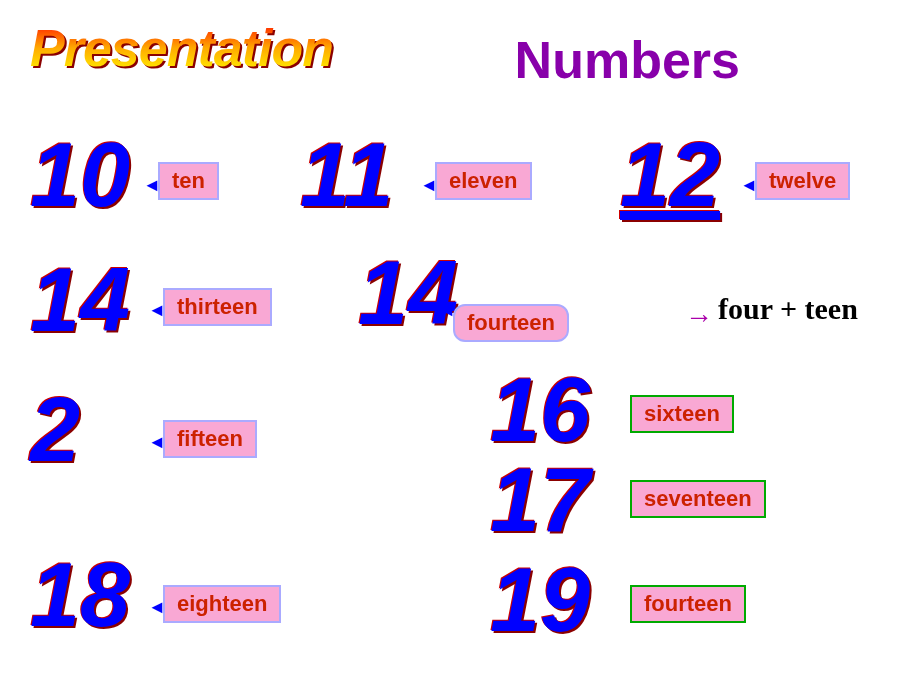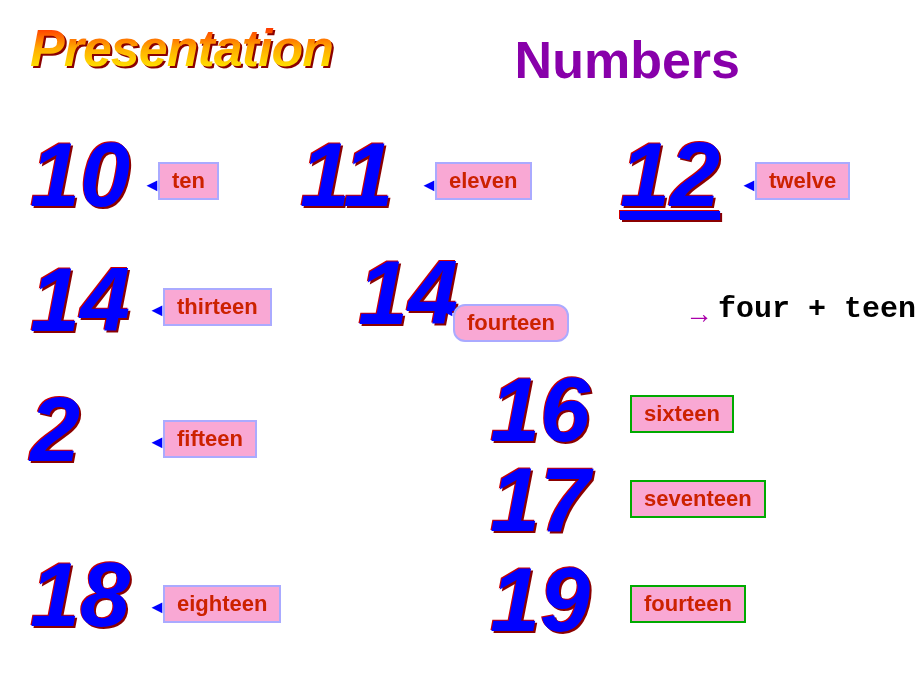--- a/index.html
+++ b/index.html
@@ -87,21 +87,21 @@
 
 <div class="big-number" style="top:255px;left:30px;">14</div>
 <div style="position:absolute;top:300px;left:148px;color:blue;font-size:18px;font-weight:900;">◄</div>
 <div class="label-box" style="top:288px;left:163px;">thirteen</div>
 
 <div class="big-number" style="top:248px;left:358px;">14</div>
 <div style="position:absolute;top:300px;left:438px;color:blue;font-size:18px;font-weight:900;">◄</div>
 <div class="label-box" style="top:304px;left:453px;border-radius:12px;">fourteen</div>
 
 <div style="position:absolute;top:298px;left:685px;color:#aa00aa;font-size:28px;font-weight:900;">→</div>
-<div style="position:absolute;top:292px;left:718px;font-size:30px;font-weight:900;color:black;font-family:Liberation Mono, monospace;">four + teen</div>
+<div style="position:absolute;top:292px;left:718px;font-size:30px;font-weight:900;color:black;font-family:Liberation Serif, serif;">four + teen</div>
 
 <div class="big-number" style="top:385px;left:30px;">2</div>
 <div style="position:absolute;top:432px;left:148px;color:blue;font-size:18px;font-weight:900;">◄</div>
 <div class="label-box" style="top:420px;left:163px;text-align:center;">fifteen</div>
 
 <div class="big-number" style="top:365px;left:490px;">16</div>
 <div class="label-box green-border" style="top:395px;left:630px;">sixteen</div>
 
 <div class="big-number" style="top:455px;left:490px;">17</div>
 <div class="label-box green-border" style="top:480px;left:630px;">seventeen</div>

